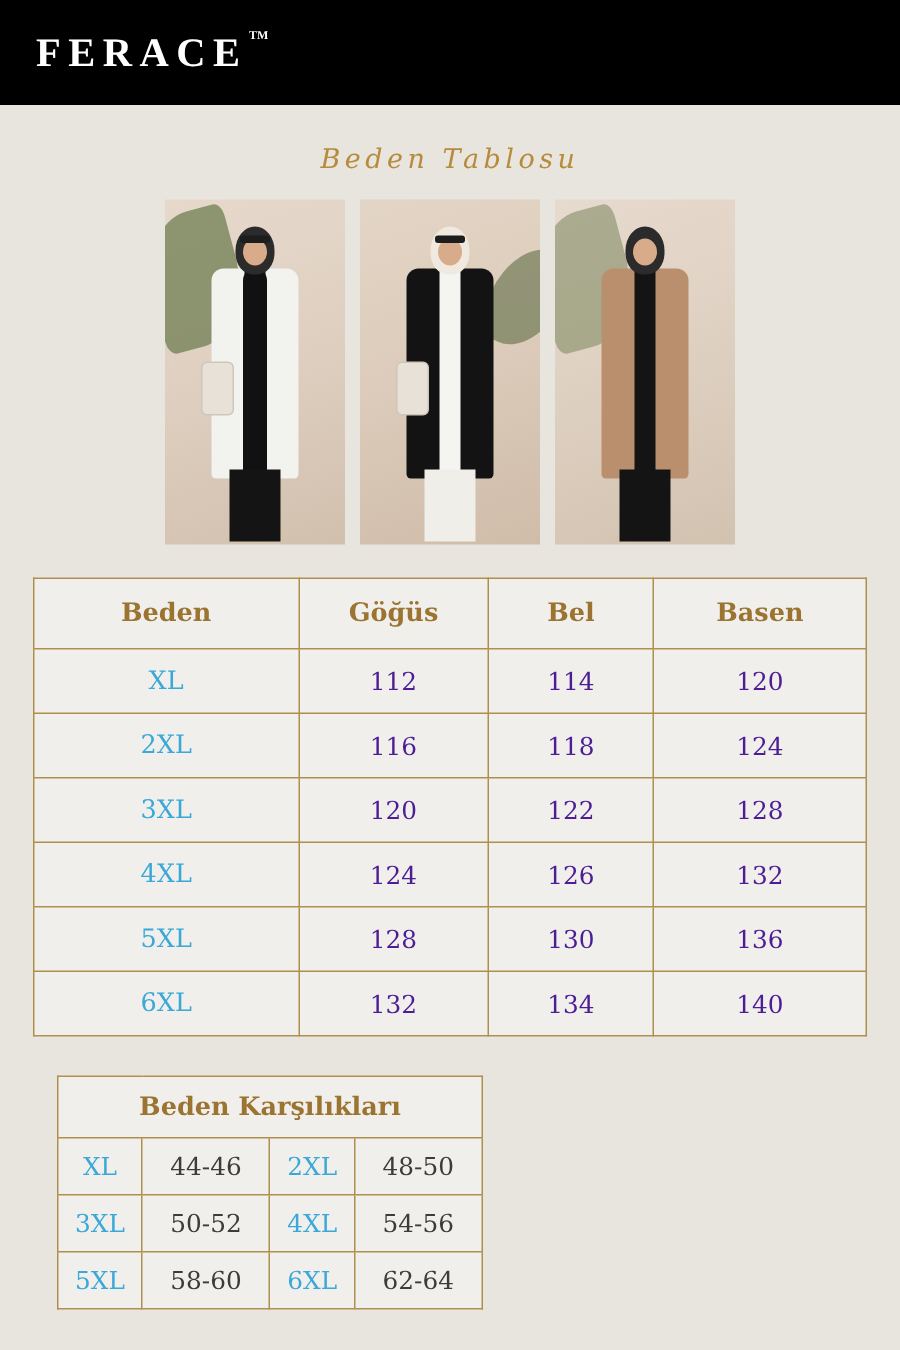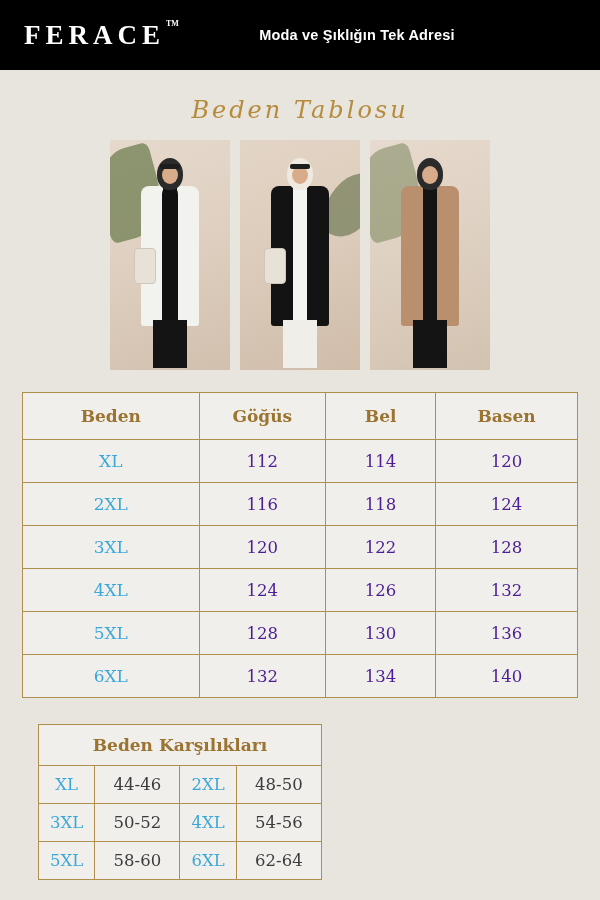--- a/index.html
+++ b/index.html
@@ -58,21 +58,21 @@
   }
 
   
   .title-wrap {
     text-align: center;
     padding-top: 26px;
     padding-bottom: 12px;
   }
   .title {
     color: #b68c3c;
-    font-size: 24px;
+    font-size: 18px;
     font-family: "DejaVu Serif", serif;
     font-style: italic;
     letter-spacing: 3px;
     text-align: center;
   }
 
   
   .photos {
     display: flex;
     justify-content: center;
@@ -273,21 +273,20 @@
     line-height: 18px;
   }
 </style>
 </head>
 <body>
 
 <div class="page">
 
   <div class="header">
     <div class="brand"><span>FERACE</span><span class="brand-tm">TM</span></div>
-    <div class="header-slogan">Moda ve Şıklığın Tek Adresi</div>
   </div>
 
   <div class="title-wrap">
     <div class="title">Beden Tablosu</div>
   </div>
 
   <div class="photos">
     <div class="photo p1">
       <div class="leaf"></div>
       <div class="fig-vest vest-white"></div>

